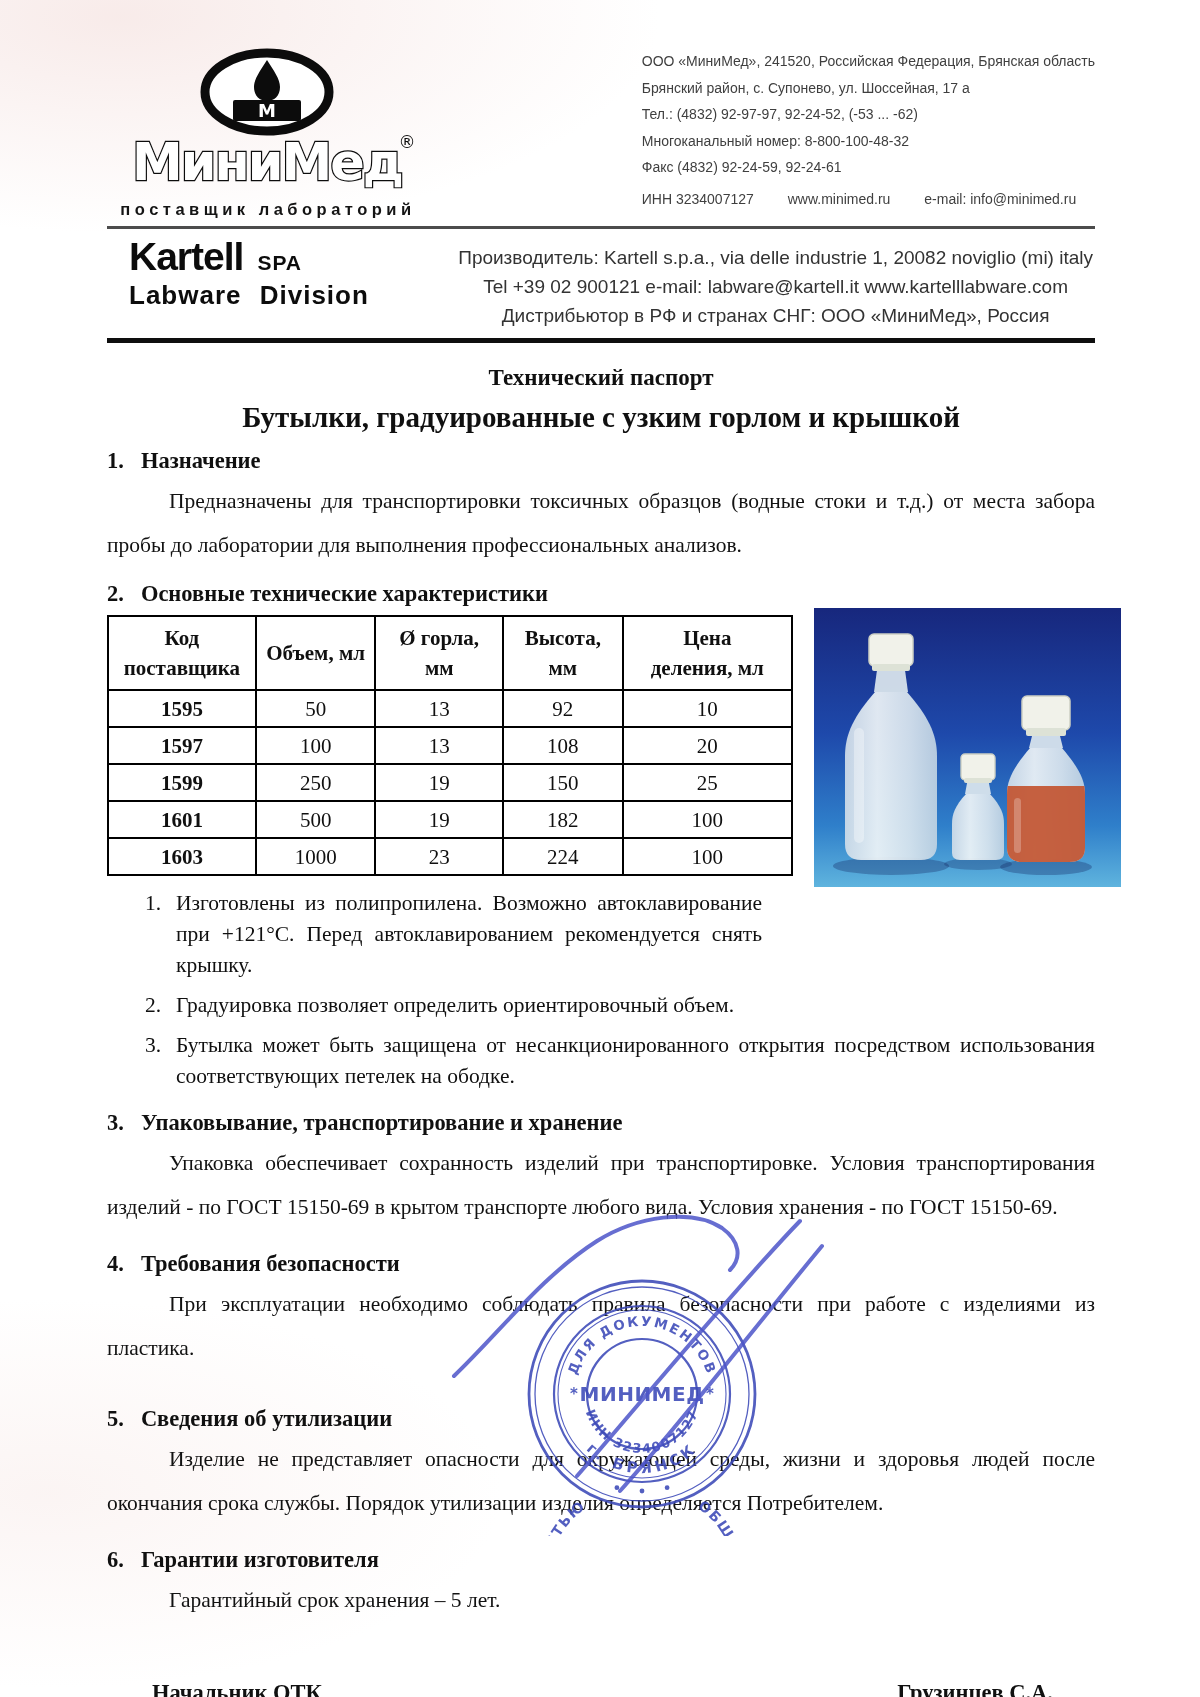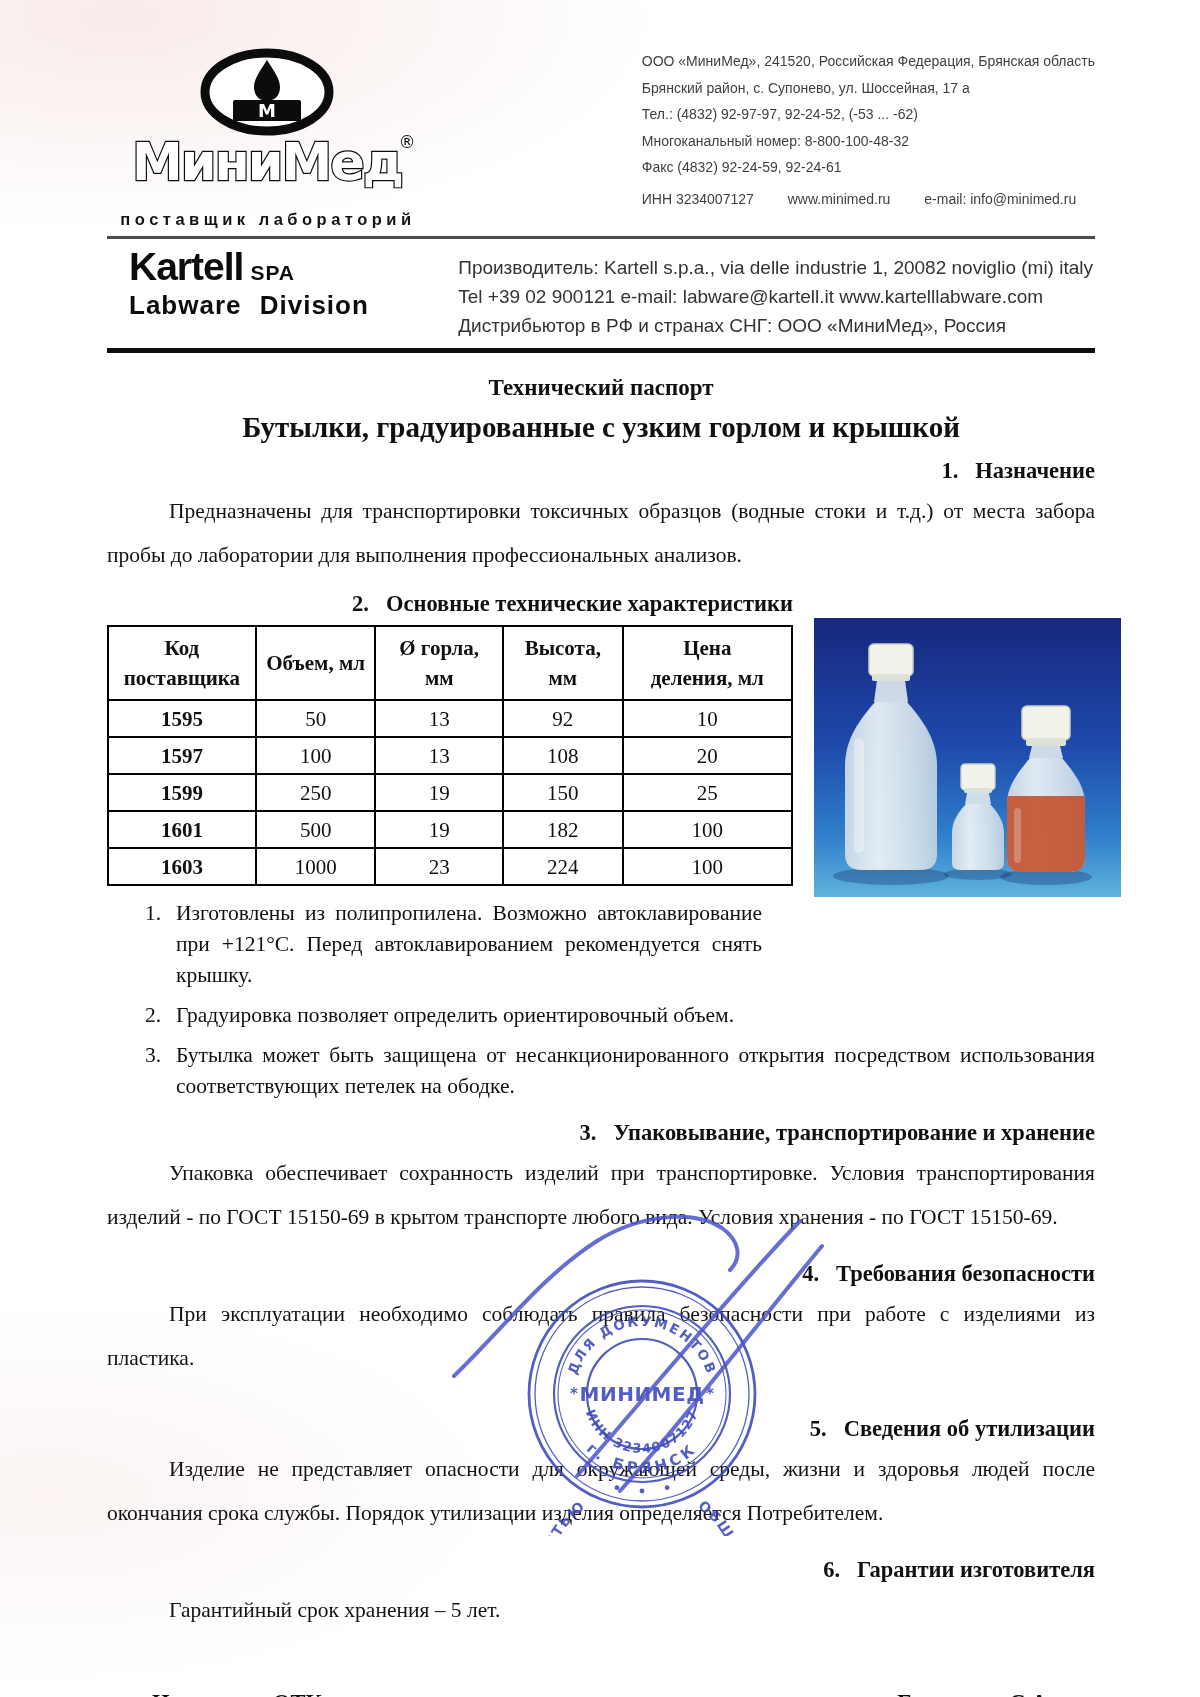--- a/index.html
+++ b/index.html
@@ -12,49 +12,49 @@
       #ffffff;
     overflow:hidden;
     font-family:"Liberation Serif","DejaVu Serif",serif; color:#101010;
   }
   .content { padding:44px 105px 0 107px; }
 
   
   .hdr { display:flex; justify-content:space-between; align-items:flex-start; }
   .logo-block { width:330px; }
   .logo-tagline {
-    margin-top:14px; text-align:center; width:322px;
+    margin-top:4px; text-align:center; width:322px;
     font-family:"Liberation Sans","DejaVu Sans",sans-serif;
     font-weight:bold; font-size:16.5px; letter-spacing:4.5px; color:#141414;
   }
   .contact-block {
     text-align:left; padding-top:4px;
     font-family:"Liberation Sans","DejaVu Sans",sans-serif;
     font-size:14px; line-height:26.5px; color:#3f3f3f;
   }
   .inn-line { margin-top:5px; }
   .inn-line span + span { margin-left:30px; }
   .rule-thin { border-bottom:3px solid #4c4c4c; margin-top:7px; }
   .kartell-row { display:flex; justify-content:space-between; align-items:flex-start; padding:6px 2px 0 22px; }
   .kartell-brand { font-family:"Liberation Sans","DejaVu Sans",sans-serif; color:#0c0c0c; }
   .kartell-line1 { display:flex; align-items:baseline; }
   .kartell-name { font-size:39px; font-weight:bold; letter-spacing:-1px; }
-  .kartell-spa  { font-size:21px; font-weight:bold; margin-left:7px; letter-spacing:1px; }
+  .kartell-spa  { font-size:21px; font-weight:bold; margin-left:14px; letter-spacing:1px; }
   .kartell-div  { font-size:26px; font-weight:bold; letter-spacing:1px; word-spacing:10px; margin-top:1px; }
   .kartell-right {
-    text-align:left; padding-top:8px;
+    text-align:center; padding-top:8px;
     font-family:"Liberation Sans","DejaVu Sans",sans-serif;
     font-size:19px; line-height:29px; color:#333;
   }
   .rule-thick { border-bottom:5px solid #0e0e0e; margin-top:8px; }
 
   
   .doc-type { text-align:center; font-size:23px; font-weight:bold; margin-top:22px; }
   .doc-title { text-align:center; font-size:29px; font-weight:bold; margin-top:10px; }
-  h3.sec { text-align:right; font-size:22.5px; font-weight:bold; margin-top:14px; }
+  h3.sec { text-align:left; font-size:22.5px; font-weight:bold; margin-top:14px; }
   h3.sec .gap { margin-left:17px; }
   p.body {
     font-size:21.5px; line-height:44px; text-align:justify; text-indent:62px;
     margin-top:5px; color:#121212;
   }
   .table-photo-row { display:flex; margin-top:4px; width:870px; }
   .left-col { width:686px; flex:none; }
   .left-col h3.sec { margin-top:10px; }
   table.spec { border-collapse:collapse; width:686px; margin-top:8px; border:2.5px solid #000; }
   table.spec th, table.spec td { border:2px solid #000; text-align:center; vertical-align:middle; }

